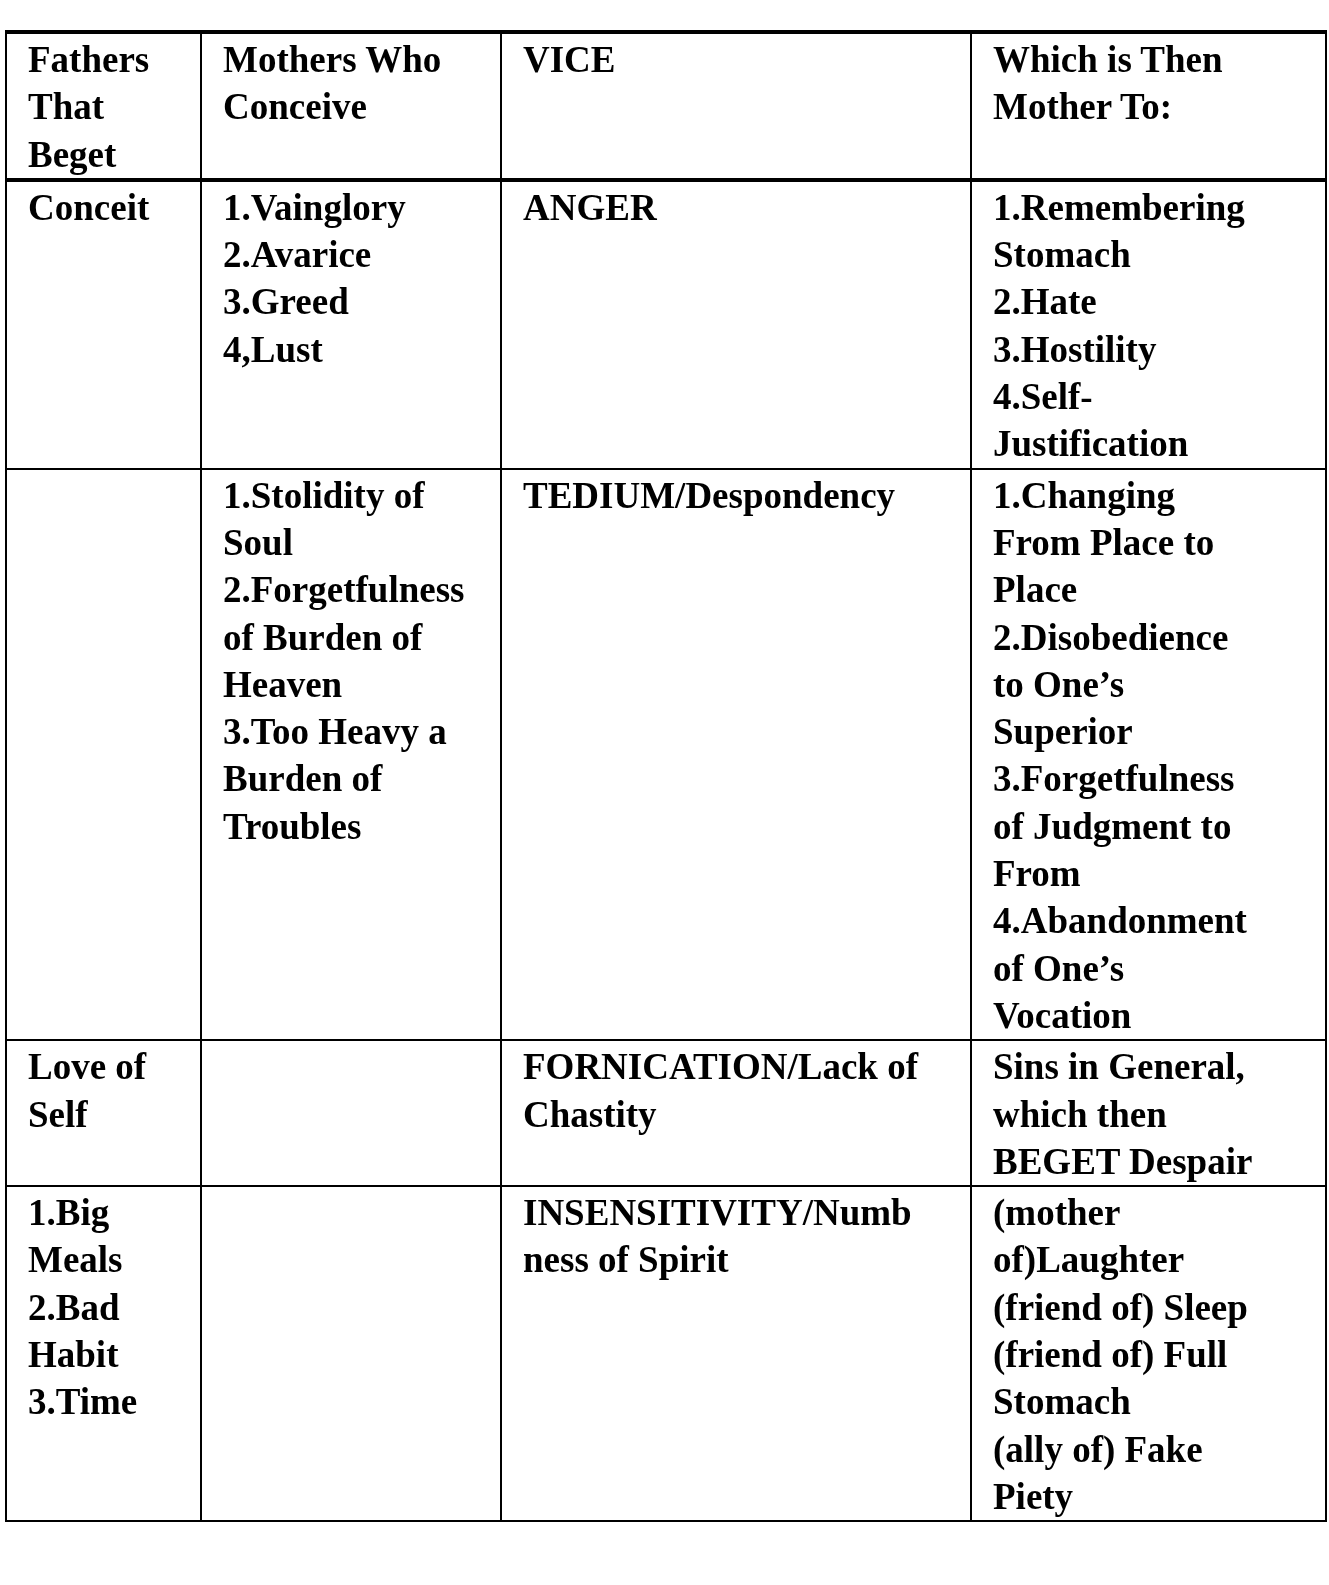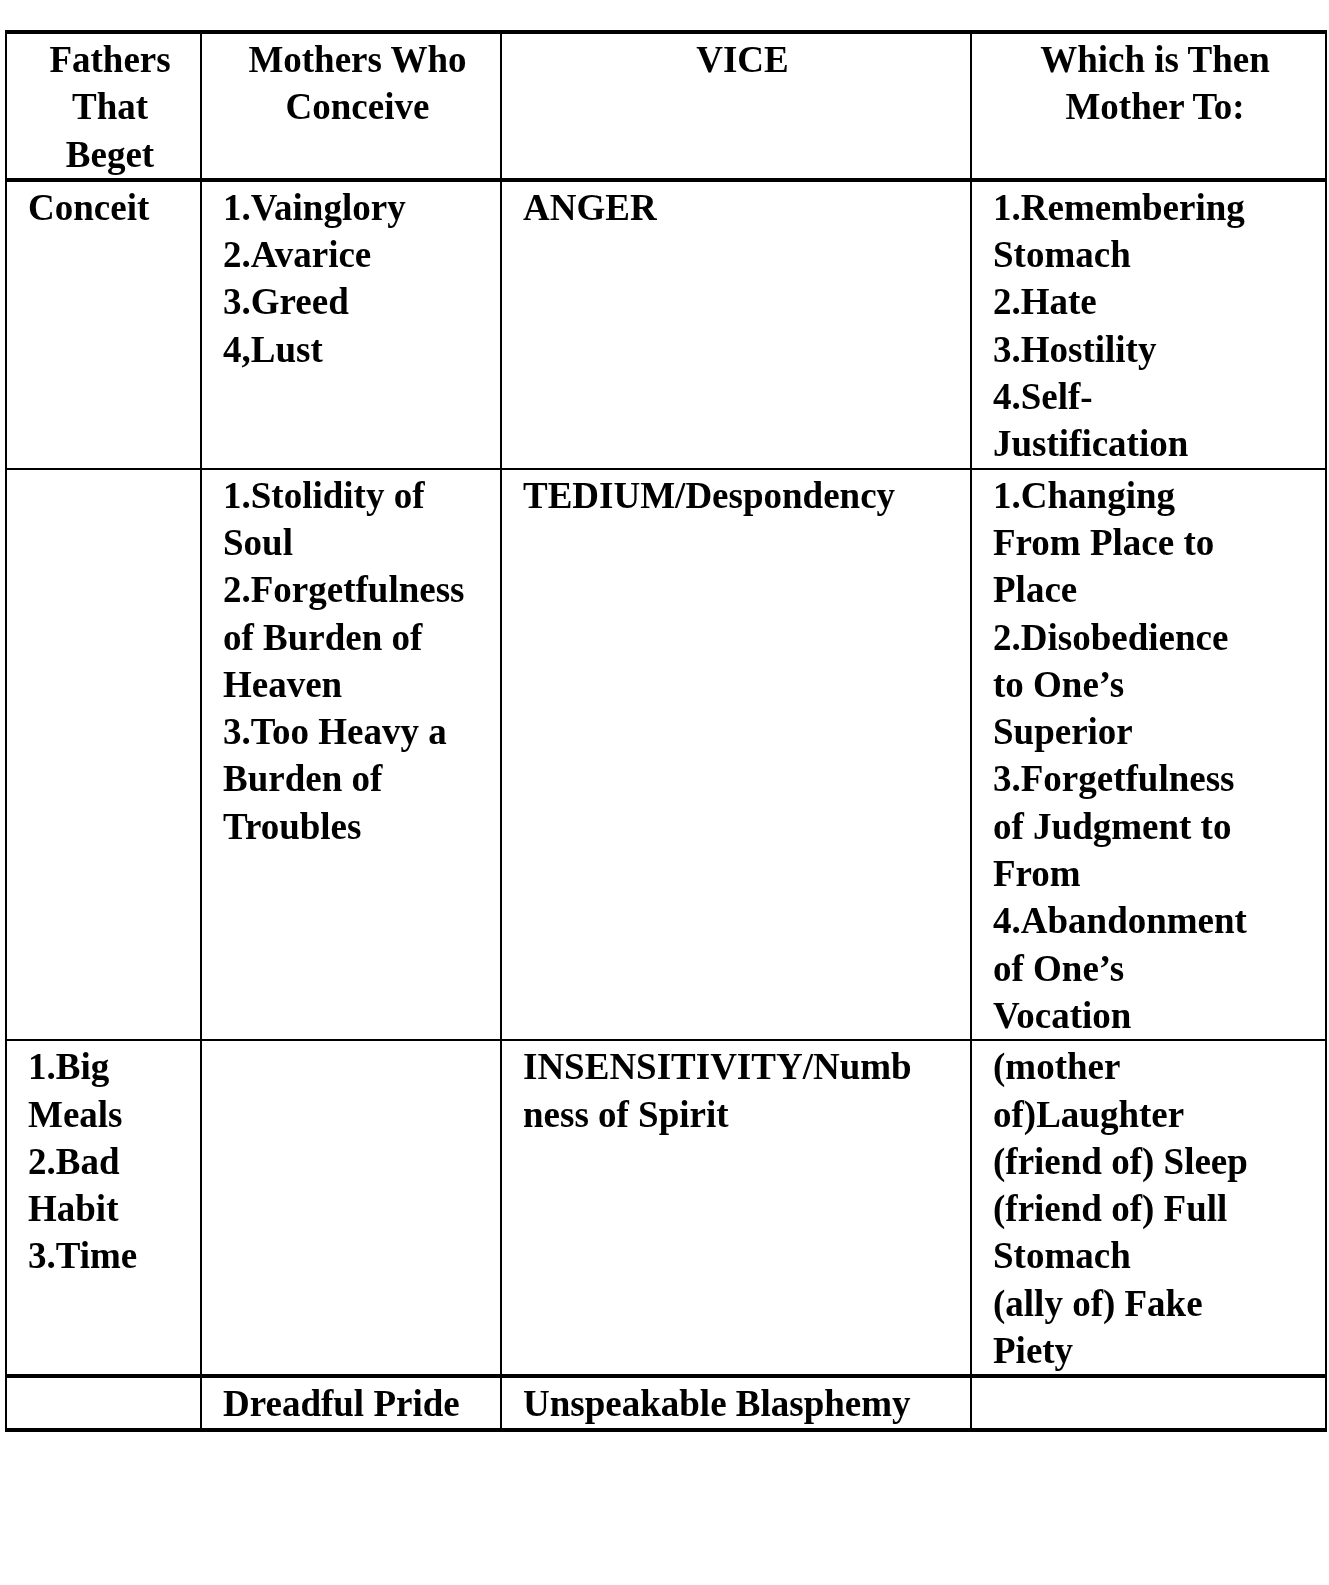--- a/index.html
+++ b/index.html
@@ -40,21 +40,20 @@
       padding-top: 2px;
     }
     .table tr.row-thick-top td {
       border-top-width: 4px;
     }
     .table tr.row-last td {
       border-bottom-width: 4px;
     }
     .table tr.header-row th {
       border-top-width: 4px;
-      text-align: center;
     }
     .line {
       display: block;
       white-space: nowrap;
     }
   </style>
 </head>
 <body>
 
 <table class="table">
@@ -131,20 +130,36 @@
       <span class="line">Superior</span>
       <span class="line">3.Forgetfulness</span>
       <span class="line">of Judgment to</span>
       <span class="line">From</span>
       <span class="line">4.Abandonment</span>
       <span class="line">of One’s</span>
       <span class="line">Vocation</span>
     </td>
   </tr>
 
+  <tr style="height:145px">
+    <td>
+      <span class="line">Love of</span>
+      <span class="line">Self</span>
+    </td>
+    <td></td>
+    <td>
+      <span class="line">FORNICATION/Lack of</span>
+      <span class="line">Chastity</span>
+    </td>
+    <td>
+      <span class="line">Sins in General,</span>
+      <span class="line">which then</span>
+      <span class="line">BEGET Despair</span>
+    </td>
+  </tr>
 
   <tr style="height:335px">
     <td>
       <span class="line">1.Big</span>
       <span class="line">Meals</span>
       <span class="line">2.Bad</span>
       <span class="line">Habit</span>
       <span class="line">3.Time</span>
     </td>
     <td></td>
@@ -156,24 +171,14 @@
       <span class="line">(mother</span>
       <span class="line">of)Laughter</span>
       <span class="line">(friend of) Sleep</span>
       <span class="line">(friend of) Full</span>
       <span class="line">Stomach</span>
       <span class="line">(ally of) Fake</span>
       <span class="line">Piety</span>
     </td>
   </tr>
 
-  <tr class="row-thick-top row-last" style="height:50px">
-    <td></td>
-    <td>
-      <span class="line">Dreadful Pride</span>
-    </td>
-    <td>
-      <span class="line">Unspeakable Blasphemy</span>
-    </td>
-    <td></td>
-  </tr>
 </tbody>
   </table>
 
 </body></html>

